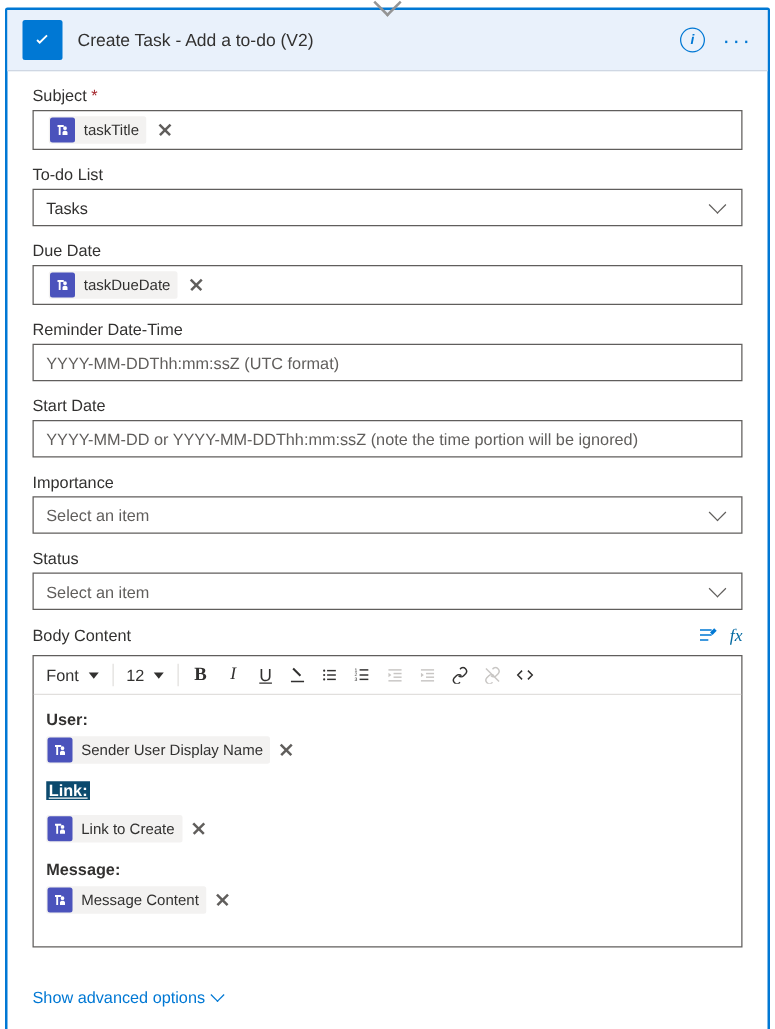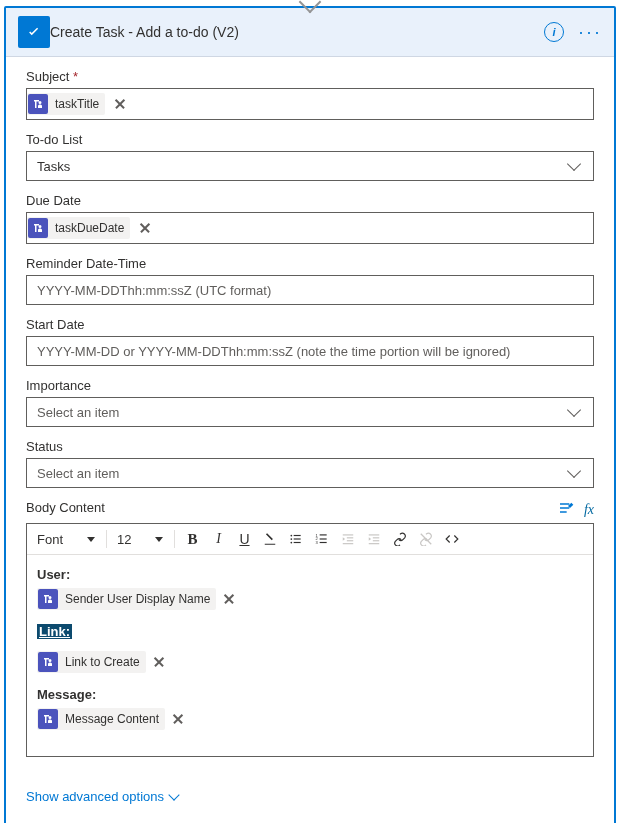--- a/index.html
+++ b/index.html
@@ -28,20 +28,21 @@
     left: 50%;
     margin-left: -8px;
     background: transparent;
   }
   .header {
     background: #e9f1fb;
     border-bottom: 1px solid #cfd7e3;
     display: flex;
     align-items: center;
     padding: 8px 12px;
+    gap: 12px;
   }
   .header .icon-box {
     width: 32px; height: 32px;
     background: #0078d4;
     display: flex;
     align-items: center;
     justify-content: center;
     border-radius: 2px;
     flex-shrink: 0;
   }
@@ -79,21 +80,21 @@
   .body { padding: 12px 20px 18px 20px; }
   .field { margin-bottom: 12px; }
   .label {
     font-size: 13px;
     color: #323130;
     margin-bottom: 4px;
   }
   .req { color: #a4262c; }
   .input-box {
     border: 1px solid #605e5c;
-    padding: 4px 0;
+    padding: 4px 12px;
     min-height: 30px;
     display: flex;
     align-items: center;
     gap: 4px;
     flex-wrap: wrap;
     background: #fff;
   }
   .input-box.select {
     justify-content: space-between;
     cursor: pointer;
@@ -175,21 +176,21 @@
     border-bottom: 1px solid #e1dfdd;
     flex-wrap: wrap;
   }
   .tb-select {
     border: none;
     border-right: 1px solid transparent;
     font-size: 13px;
     padding: 2px 4px;
     display: flex;
     align-items: center;
-    gap: 24px;
+    gap: 8px;
     cursor: pointer;
   }
   .tb-caret {
     width: 0; height: 0;
     border-left: 4px solid transparent;
     border-right: 4px solid transparent;
     border-top: 5px solid #323130;
   }
   .tb-divider { width: 1px; height: 18px; background: #e1dfdd; margin: 0 2px; }
   .tb-btn {

